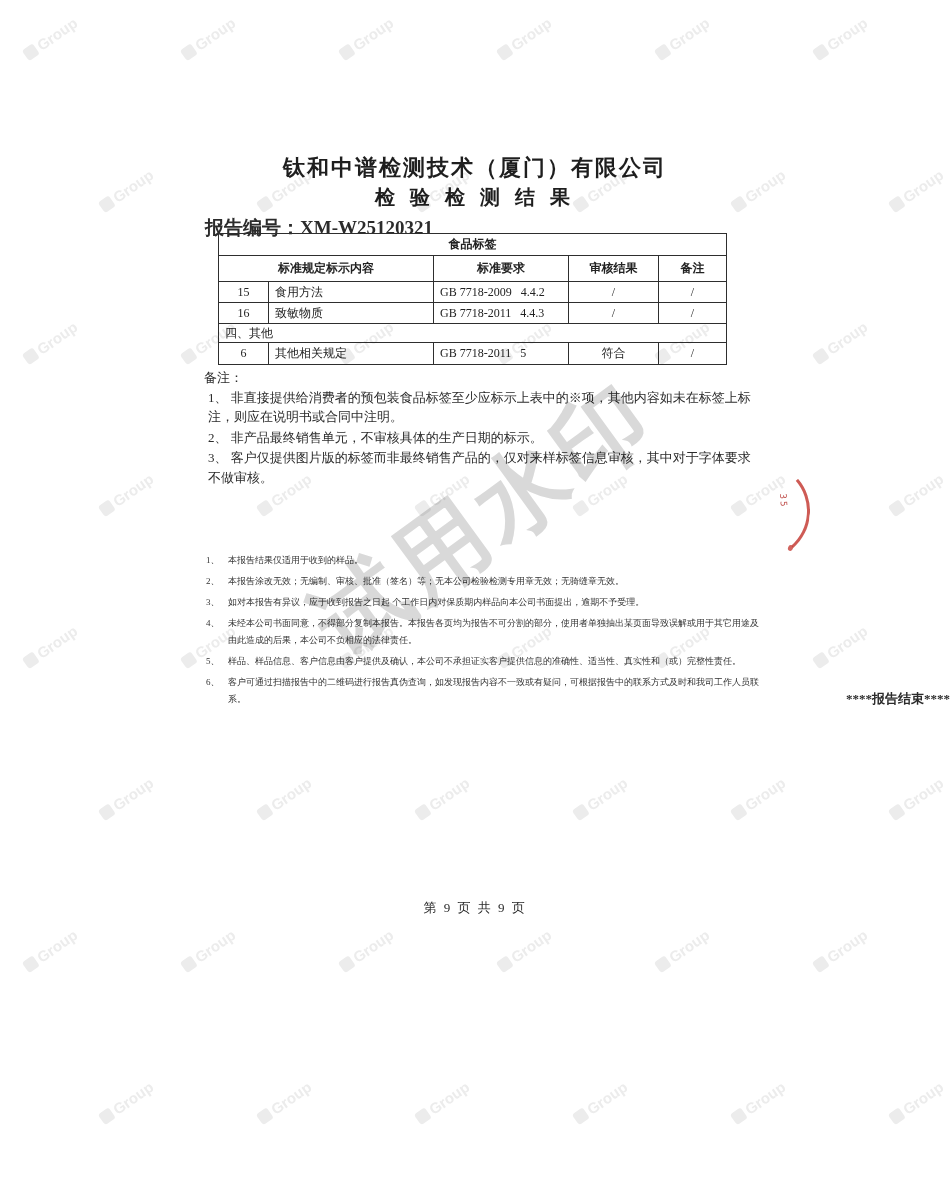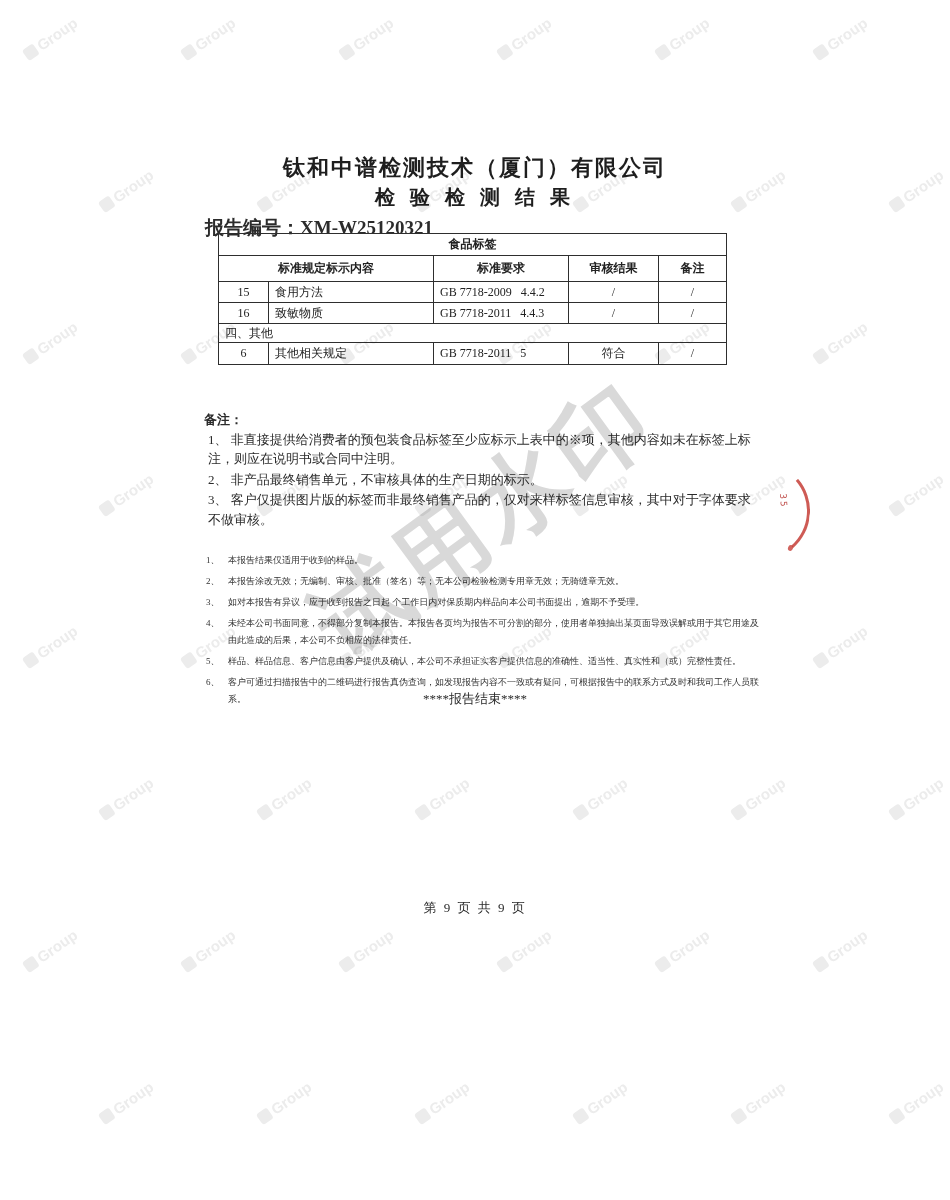--- a/index.html
+++ b/index.html
@@ -52,27 +52,27 @@
     border-collapse:collapse;table-layout:fixed;font-size:12px;color:#222;
   }
   table.result td{border:1px solid #2e2e2e;padding:0 6px;vertical-align:middle;}
   .col-no{width:50px;} .col-content{width:165px;} .col-standard{width:135px;}
   .col-result{width:90px;} .col-remark{width:68px;}
   tr.h-section{height:22px;} tr.h-headers{height:26px;} tr.h-data{height:21px;}
   tr.h-sub{height:19px;} tr.h-last{height:22px;}
   td.c{text-align:center;} td.b{font-weight:bold;text-align:center;}
   td.standard{white-space:pre;}
   .remarks{position:absolute;left:204px;top:368px;width:548px;font-size:13px;line-height:19.5px;}
-  .remarks .label{font-weight:700;margin-top:42px;}
+  .remarks .label{font-weight:400;}
   .remarks p{margin:0 0 1px 4px;}
   .footnotes{position:absolute;left:206px;top:552px;width:560px;font-size:9px;line-height:17px;color:#333;}
   .fn{display:flex;margin-bottom:4px;}
   .fn-no{flex:0 0 22px;}
   .fn-text{flex:1;}
-  .end-marker{position:absolute;left:0;right:0;top:690px;text-align:center;font-size:13px;font-weight:400;}
+  .end-marker{position:absolute;left:0;right:0;top:690px;text-align:right;font-size:13px;font-weight:700;}
   .page-footer{position:absolute;left:0;right:0;top:899px;text-align:center;font-size:13px;letter-spacing:2px;}
 </style>
 </head>
 <body>
 
 <div class="page">
 
   <div class="wm-layer" id="wm-tiles">
       <span class="wm-tile" style="left: 20px; top: 30px; transform: rotate(-35deg);"><i class="wm-logo"></i>Group</span>
       <span class="wm-tile" style="left: 178px; top: 30px; transform: rotate(-35deg);"><i class="wm-logo"></i>Group</span>

